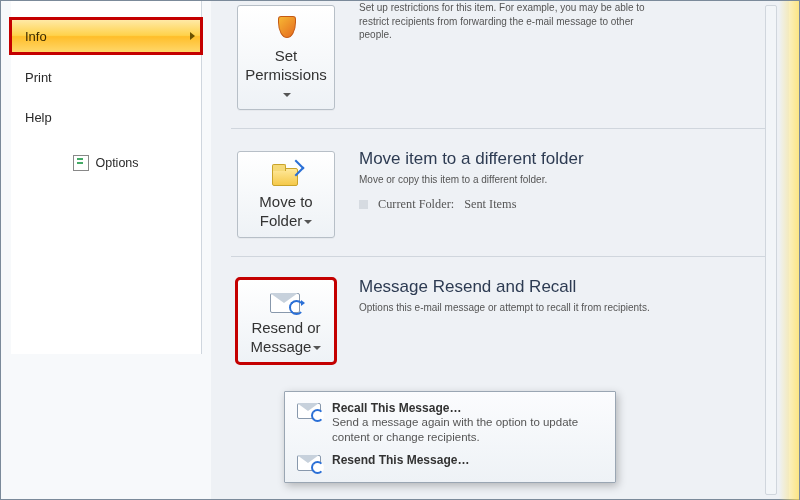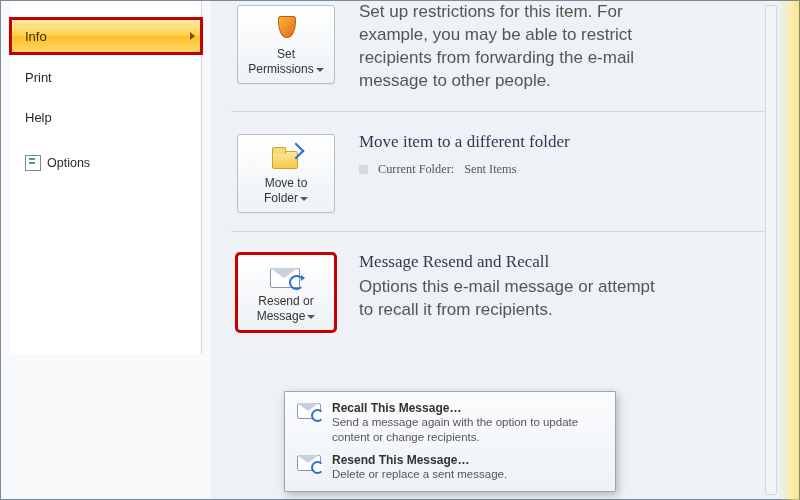--- a/index.html
+++ b/index.html
@@ -63,20 +63,21 @@
   }
   .nav-options {
     margin-top: 22px;
     padding: 0 14px;
     display: flex;
     align-items: center;
     gap: 6px;
     color: #2a2a2a;
     cursor: pointer;
     font-size: 12.5px;
+    justify-content: center;
   }
   .opt-icon {
     width: 14px;
     height: 14px;
     border: 1px solid #888;
     background: #fff;
     position: relative;
   }
   .opt-icon::before {
     content: "";
@@ -122,21 +123,21 @@
   }
   .big-btn {
     width: 90px;
     padding: 6px 3px 6px 3px;
     border: 1px solid #b7bfc7;
     border-radius: 3px;
     background: linear-gradient(#ffffff, #eef2f6);
     box-shadow: 0 1px 0 rgba(0,0,0,.03);
     text-align: center;
     cursor: pointer;
-    font-size: 12px;
+    font-size: 15px;
     line-height: 1.25;
     color: #333;
   }
   .big-btn .cap { display: block; margin-top: 3px; }
   .big-btn .caret {
     display: inline-block;
     margin-left: 2px;
     width: 0; height: 0;
     border-left: 4px solid transparent;
     border-right: 4px solid transparent;
@@ -149,24 +150,23 @@
   }
   .txt-col {
     padding-left: 18px;
     max-width: 300px;
   }
   .sec-title {
     font-size: 17px;
     color: #2d3b52;
     margin: 2px 0 4px 0;
     font-weight: normal;
-    font-family: Liberation Serif, serif;
   }
   .sec-desc {
-    font-size: 17px;
+    font-size: 10px;
     color: #555;
     line-height: 1.35;
   }
   .folder-line {
     margin-top: 10px;
     display: flex;
     align-items: center;
     gap: 10px;
     font-size: 12.3px;
     color: #555;
@@ -393,20 +393,21 @@
               <span class="arrow"></span>
             </span>
           <span class="cap">
             <span>Move to</span><br>
             <span>Folder</span><span class="caret"></span>
           </span>
         </div>
       </div>
       <div class="txt-col">
         <div class="sec-title">Move item to a different folder</div>
+        <div class="sec-desc">Move or copy this item to a different folder.</div>
         <div class="folder-line">
           <span class="folder-bullet"></span>
           <span>Current Folder:</span>
           <span class="folder-val">
             <span>Sent Items</span>
           </span>
         </div>
       </div>
     </div>
 
@@ -442,19 +443,18 @@
         <div class="mtitle">Recall This Message…</div>
         <div class="mdesc">Send a message again with the option to update content or change recipients.</div>
       </div>
     </div>
     <div class="menu-item">
       <span class="ico-env-sm">
           <span class="dot"></span>
         </span>
       <div class="menu-txt">
         <div class="mtitle">Resend This Message…</div>
-        <div class="mdesc">Delete or replace a sent message.</div>
       </div>
     </div>
   </div>
 
   <div class="right-fade"></div>
 </div>
 
 </body></html>

